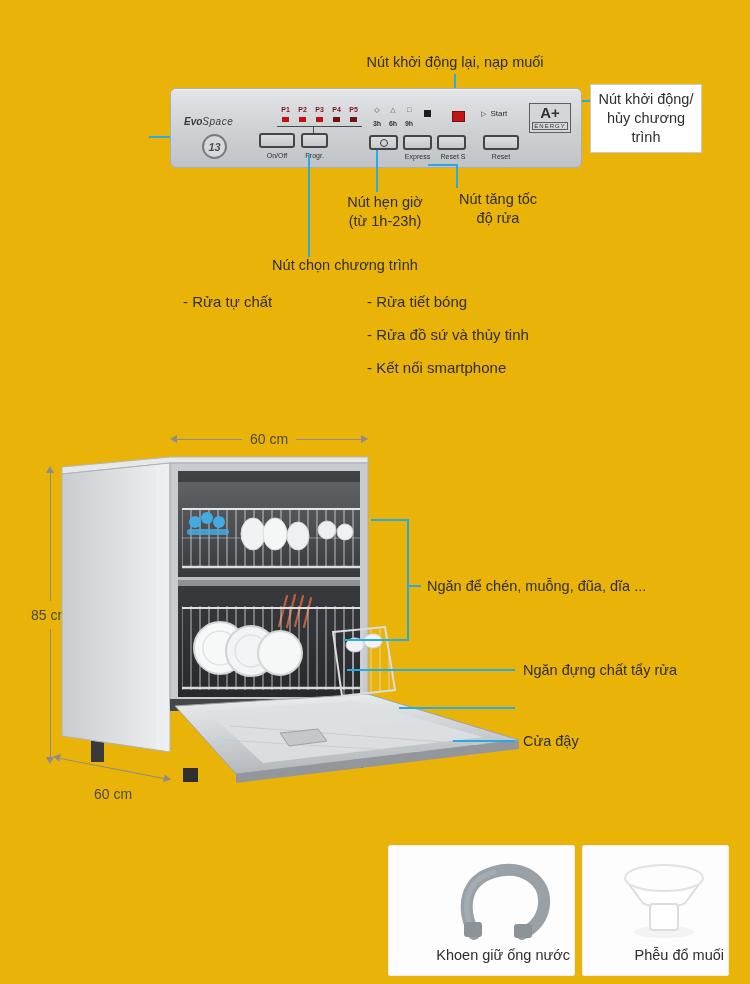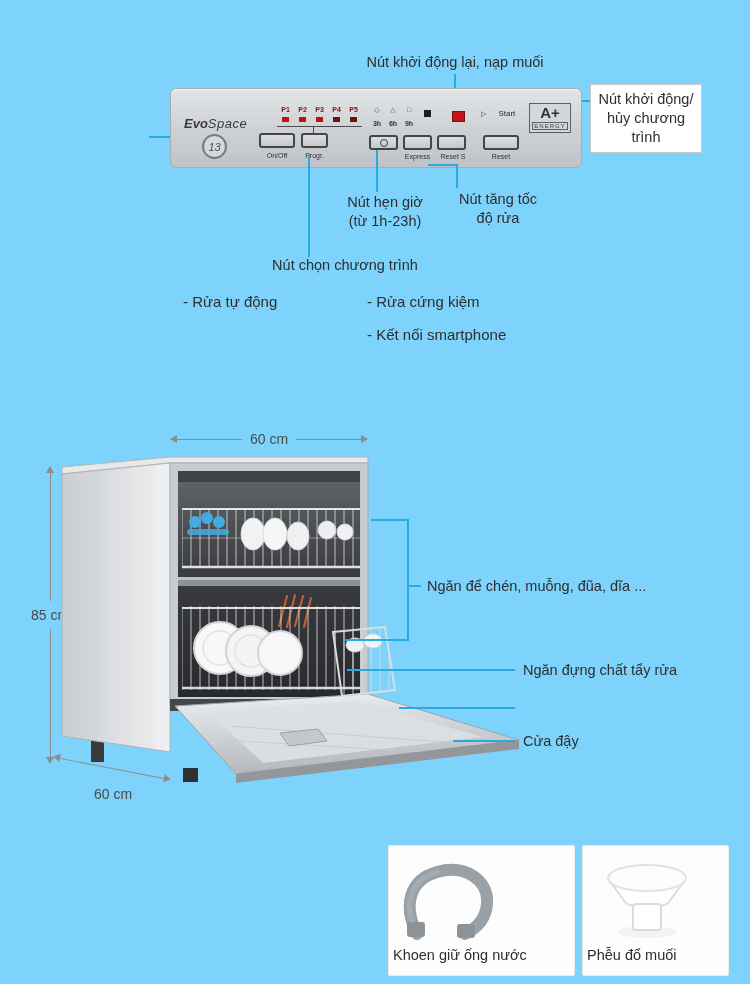--- a/index.html
+++ b/index.html
@@ -1,47 +1,47 @@
 <!DOCTYPE html>
 <html><head>
 <meta charset="utf-8">
 <style>
   *{margin:0;padding:0;box-sizing:border-box}
   body{font-family:"Liberation Sans",sans-serif;background:#fff}
-  .canvas{position:relative;width:750px;height:984px;background:#7dd3fc;overflow:hidden}
+  .canvas{position:relative;width:750px;height:984px;background:#eab308;overflow:hidden}
   .abs{position:absolute}
   .ann{font-size:14.5px;color:#2e2e2e;line-height:1.3}
   .center{text-align:center}
   .boxed{border:1px solid #c9c9c9;background:#fff;padding:5px 6px}
   .vline{position:absolute;width:2px;background:#29abe2}
   .hline{position:absolute;height:2px;background:#29abe2}
   .feat{font-size:15px;color:#2e2e2e;height:33px;white-space:nowrap}
 
   
   .panel{background:linear-gradient(180deg,#e2e4e6 0%,#ced1d4 55%,#bfc3c7 100%);
          border:1px solid #a9adb1;border-radius:6px;box-shadow:inset 0 1px 0 #f2f3f4}
   .pp{position:absolute}
-  .p-logo{font-size:13px;color:#3a3a3a;white-space:nowrap}
+  .p-logo{font-size:10px;color:#3a3a3a;white-space:nowrap}
   .p-logo .evo{font-style:italic;font-weight:bold}
   .p-logo .space{font-style:italic;letter-spacing:.5px}
   .p-badge{width:25px;height:25px;border:2px solid #767b80;border-radius:50%;
-           font-size:11px;font-weight:normal;font-style:italic;color:#4a4f54;
+           font-size:11px;font-weight:bold;font-style:italic;color:#4a4f54;
            display:flex;align-items:center;justify-content:center;background:#d6d9db}
   .plab{width:17px;display:inline-block;text-align:center;font-size:7px;font-weight:bold;color:#7d1417}
   .sq{width:7px;height:5px;background:#c50f0f;display:inline-block}
   .sq.dim{background:#6e1212}
   .p-bracket{border-top:1px solid #4a4a4a;height:4px}
   .p-tick{width:1px;height:7px;background:#4a4a4a}
   .p-btn{height:15px;border:2px solid #454545;border-radius:3px;background:linear-gradient(#dcdee0,#c6c9cc)}
   .p-lbl{font-size:7px;color:#2f2f2f;text-align:center;white-space:nowrap}
   .micon{width:16px;text-align:center;font-size:7px;color:#555}
   .hlab{width:16px;text-align:center;font-size:7px;font-weight:bold;color:#333}
   .p-blk{width:7px;height:7px;background:#1c1c1c}
   .p-red{width:13px;height:11px;background:#c01616;border:1px solid #7d0f0f}
-  .p-start{font-size:8px;color:#2b2b2b;display:flex;align-items:flex-end;gap:12px;white-space:nowrap}
+  .p-start{font-size:8px;color:#2b2b2b;display:flex;align-items:flex-end;gap:4px;white-space:nowrap}
   .tri{font-size:7px}
   .clock{position:absolute;left:50%;top:50%;transform:translate(-50%,-50%);width:8px;height:8px;
          border:1px solid #3f3f3f;border-radius:50%}
   .p-energy{width:42px;border:1px solid #5a5f64;background:#d4d7da;text-align:center;padding:1px}
   .p-energy .eg{font-size:15px;font-weight:bold;color:#2e3338;line-height:16px}
   .p-energy .el{font-size:6px;border:1px solid #5a5f64;margin:1px;letter-spacing:1px;color:#2e3338}
 
   
   .dim-h{display:flex;align-items:center;color:#4a4a4a;font-size:14px}
   .dim-h .dline{flex:1;height:1px;background:#8c8c8c}
@@ -52,21 +52,21 @@
   .dim-v{display:flex;flex-direction:column;align-items:center;color:#4a4a4a}
   .dim-v .vdline{flex:1;width:1px;background:#8c8c8c}
   .dim-v .dtext{padding:6px 0;font-size:14px;white-space:nowrap}
   .av{width:0;height:0;border-left:4px solid transparent;border-right:4px solid transparent}
   .av.up{border-bottom:7px solid #8c8c8c}
   .av.down{border-top:7px solid #8c8c8c}
   .dimtext{font-size:14px;color:#4a4a4a;white-space:nowrap}
 
   
   .acc{border:1px solid #ececec;background:#fdfdfd;border-radius:2px;
-       display:flex;flex-direction:column;align-items:flex-start;justify-content:space-between;
+       display:flex;flex-direction:column;align-items:flex-end;justify-content:space-between;
        padding:12px 4px 12px}
   .acc-label{font-size:14.5px;color:#2e2e2e;white-space:nowrap}
 </style>
 </head>
 <body>
 
 <div class="canvas">
 
   <div class="ann center abs" style="left:330px;top:53px;width:250px">Nút khởi động lại, nạp muối</div>
   <div class="vline" style="left:454px;top:74px;height:46px"></div>
@@ -150,24 +150,25 @@
   <div class="vline" style="left:456px;top:164px;height:24px"></div>
   <div class="ann center abs" style="left:440px;top:190px;width:116px">
     <div>Nút tăng tốc</div>
     <div>độ rửa</div>
   </div>
 
   <div class="vline" style="left:308px;top:155px;height:102px"></div>
   <div class="ann center abs" style="left:250px;top:256px;width:190px">Nút chọn chương trình</div>
 
   <div class="abs" style="left:183px;top:293px">
-    <div class="feat">- Rửa tự động</div>
+    <div class="feat">- Rửa tự chất</div>
   </div>
   <div class="abs" style="left:367px;top:293px">
-    <div class="feat">- Rửa cứng kiệm</div>
+    <div class="feat">- Rửa tiết bóng</div>
+    <div class="feat">- Rửa đồ sứ và thủy tinh</div>
     <div class="feat">- Kết nối smartphone</div>
   </div>
 
   <div class="dim-h abs" style="left:170px;top:431px;width:198px">
     <span class="ah left"></span>
     <span class="dline"></span>
     <span class="dtext">60 cm</span>
     <span class="dline"></span>
     <span class="ah right"></span>
   </div>

